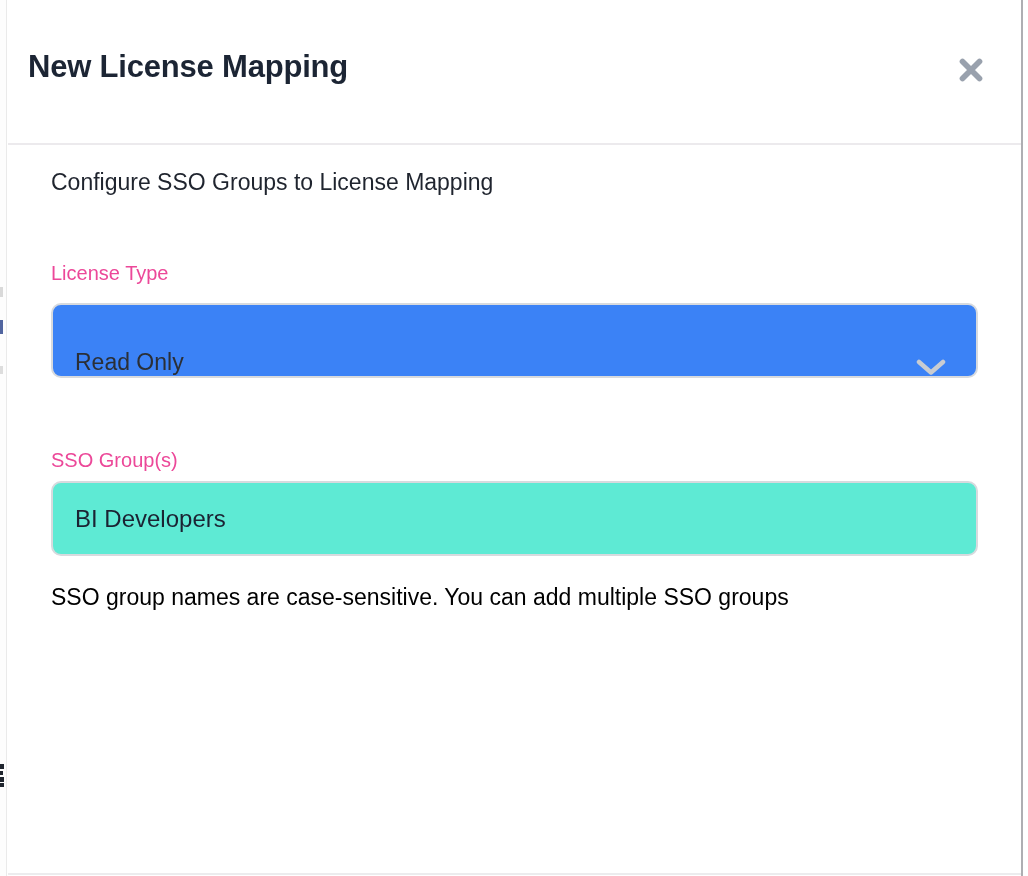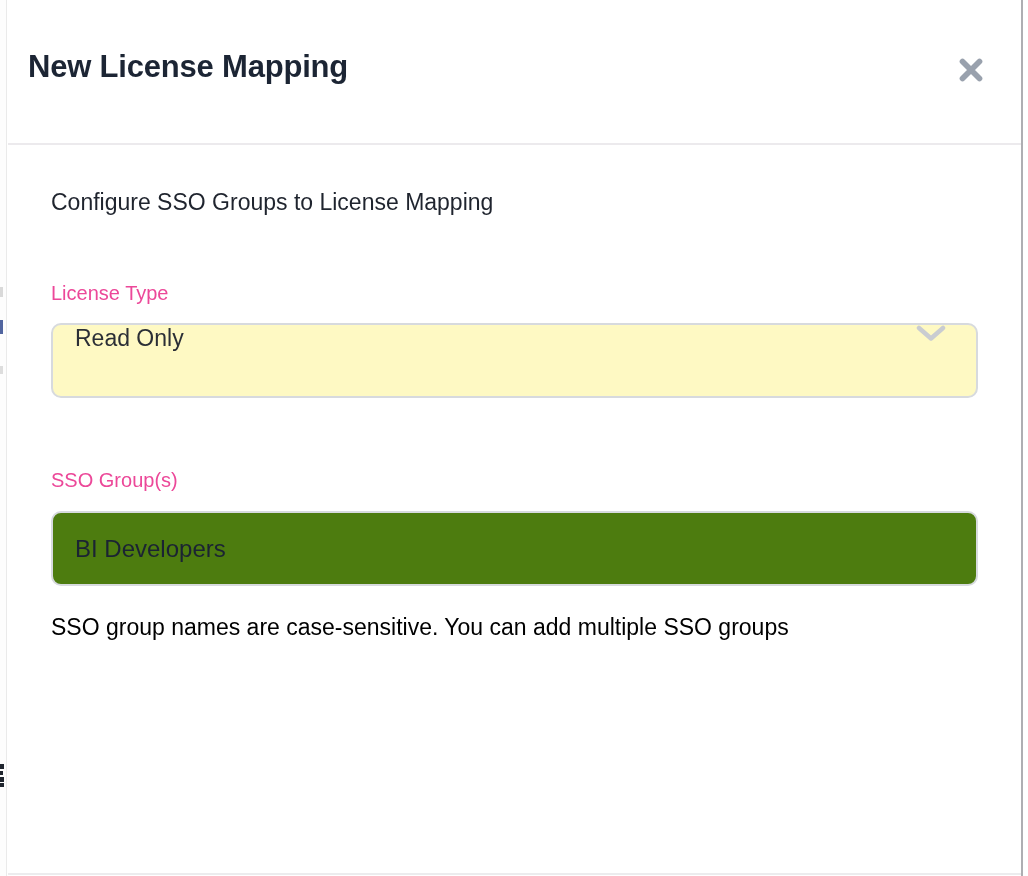--- a/index.html
+++ b/index.html
@@ -47,45 +47,45 @@
   .close-btn {
     position:absolute; right:28px; top:50px;
     width:44px; height:40px;
     background:transparent; border:none; cursor:pointer;
     display:flex; align-items:center; justify-content:center;
   }
 
   .modal-body { padding:0 43px; }
 
   .section-heading {
-    margin-top:43px;
+    margin-top:23px;
     font-size:23px; line-height:28px; color:#1f242e; font-weight:400;
   }
 
   .field-label {
     display:block;
     font-size:20px; line-height:22px; font-weight:400; color:#ec4899;
   }
   .label-license { margin-top:66px; }
   .label-sso     { margin-top:71px; }
 
   .select-box {
     margin-top:19px;
     width:100%; height:75px;
-    border:2px solid #d7dade; border-radius:10px; background:#fef9c3;
-    display:flex; align-items:flex-start; justify-content:space-between;
+    border:2px solid #d7dade; border-radius:10px; background:#3b82f6;
+    display:flex; align-items:flex-end; justify-content:space-between;
     padding:0 30px 0 22px;
     cursor:pointer;
   }
   .select-value { font-size:23px; color:#2b2f36; }
 
   .text-input {
-    margin-top:20px; display:block;
+    margin-top:10px; display:block;
     width:100%; height:75px;
-    border:2px solid #d7dade; border-radius:10px; background:#4d7c0f;
+    border:2px solid #d7dade; border-radius:10px; background:#5eead4;
     padding:0 22px;
     font-family:"Liberation Sans", sans-serif;
     font-size:24px; color:#1b2333;
     outline:none;
   }
 
   .helper-text {
     margin-top:21px;
     font-size:23px; line-height:40px; color:#000000; font-weight:400;
   }

